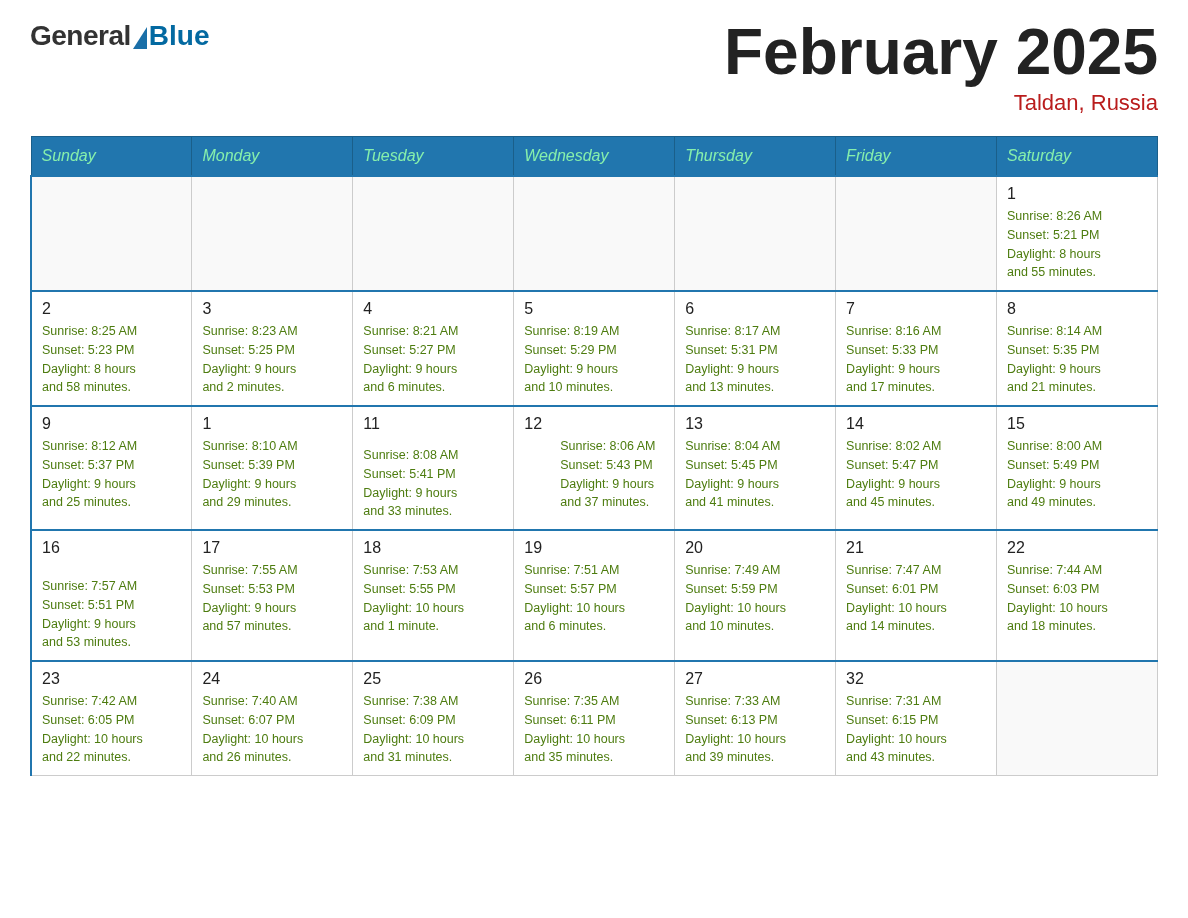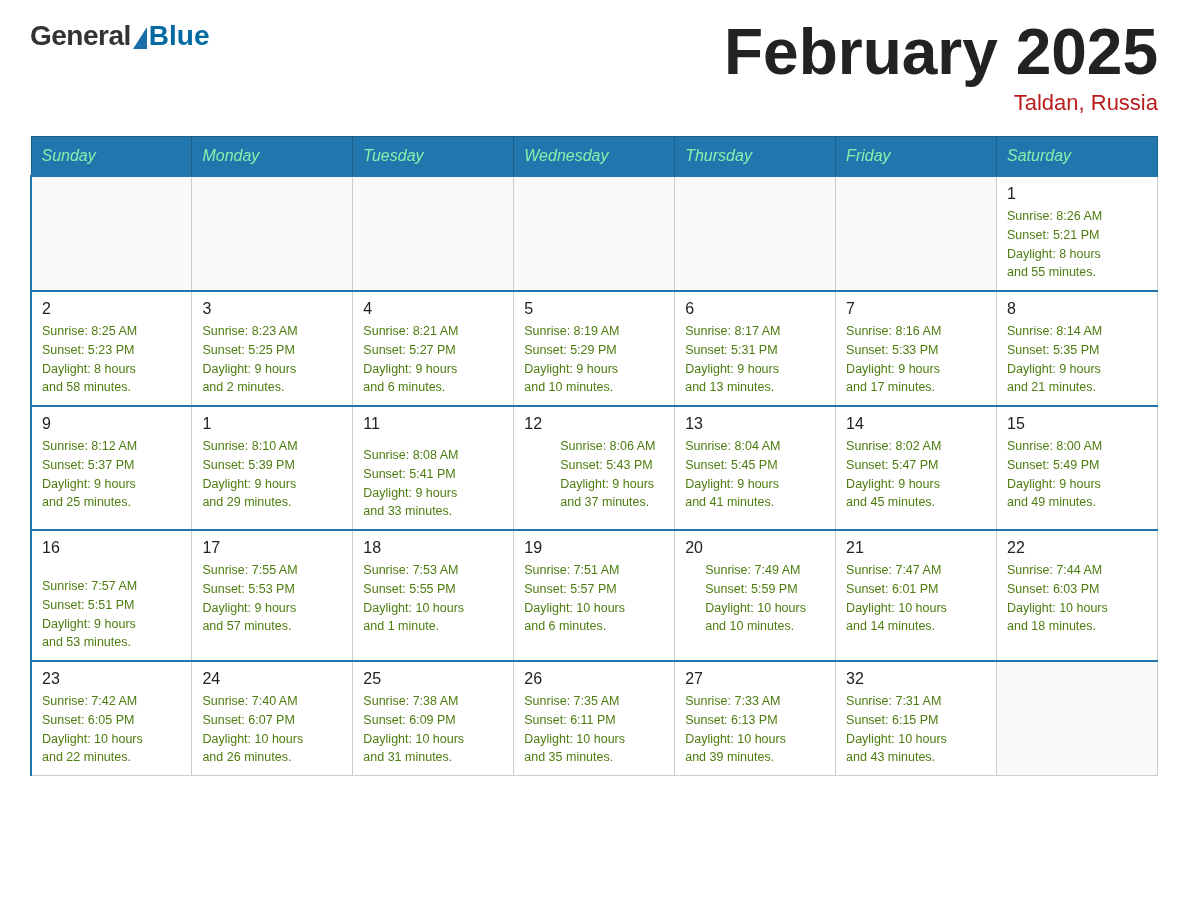--- a/index.html
+++ b/index.html
@@ -279,21 +279,21 @@
         </td>
         <td>
           <span class="day-num">19</span>
           <div class="day-info" style="white-space: pre-line;">Sunrise: 7:51 AM
 Sunset: 5:57 PM
 Daylight: 10 hours
 and 6 minutes.</div>
         </td>
         <td>
           <span class="day-num">20</span>
-          <div class="day-info" style="white-space: pre-line; margin-left: 20px;">Sunrise: 7:49 AM
+          <div class="day-info" style="white-space: pre-line;">Sunrise: 7:49 AM
 Sunset: 5:59 PM
 Daylight: 10 hours
 and 10 minutes.</div>
         </td>
         <td>
           <span class="day-num">21</span>
           <div class="day-info" style="white-space: pre-line;">Sunrise: 7:47 AM
 Sunset: 6:01 PM
 Daylight: 10 hours
 and 14 minutes.</div>

